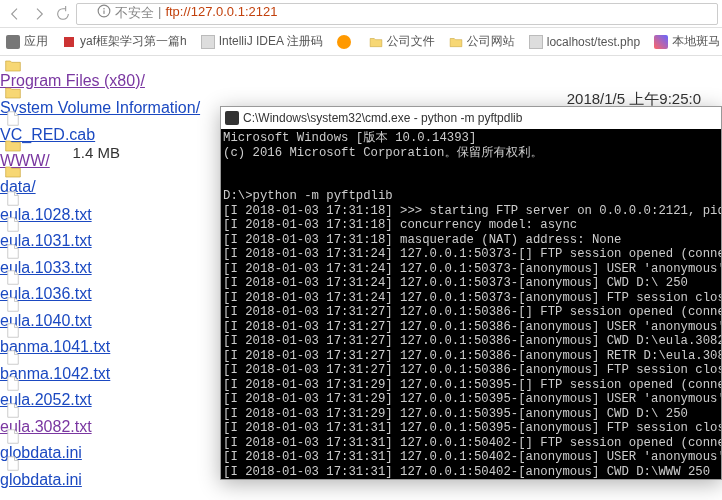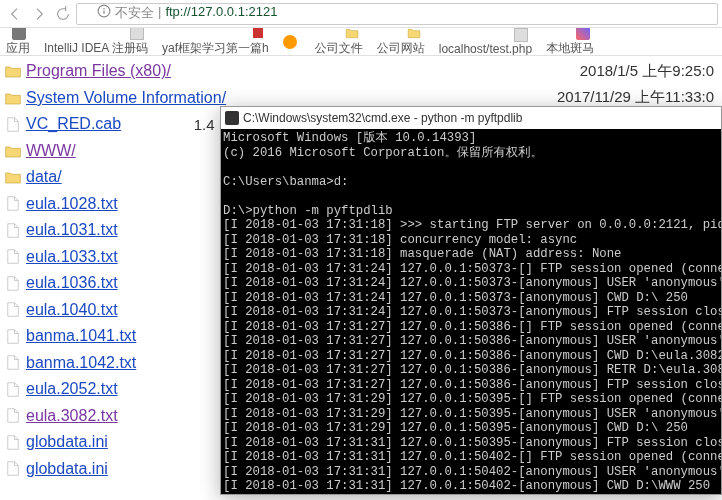--- a/index.html
+++ b/index.html
@@ -4,42 +4,42 @@
 <style>
 * { margin: 0; padding: 0; box-sizing: border-box; }
 body { font-family: Arial, sans-serif; font-size: 13px; width: 722px; height: 500px; overflow: hidden; background: #fff; position: relative; }
 
 .toolbar { height: 28px; background: #fff; border-bottom: 1px solid #e0e0e0; display: flex; align-items: center; padding: 0 4px; }
 .toolbar .nav-icon { width: 22px; height: 22px; display: flex; align-items: center; justify-content: center; color: #888; margin-right: 2px; }
 .toolbar .nav-icon svg { width: 16px; height: 16px; stroke: #999; fill: none; stroke-width: 1.6; }
 .addr-bar { flex: 1; height: 22px; border: 1px solid #ccc; border-radius: 2px; display: flex; padding: 0 20px; }
 .addr-bar .info-icon { width: 14px; height: 14px; margin-right: 4px; }
 .addr-bar .warn { color: #888; font-size: 13px; margin-right: 4px; }
-.addr-bar .url { color: #14532d; font-size: 13px; }
+.addr-bar .url { color: #c2410c; font-size: 13px; }
 
 .bookmarks { height: 28px; border-bottom: 1px solid #e0e0e0; display: flex; align-items: center; padding: 0 6px; font-size: 12px; color: #555; white-space: nowrap; overflow: hidden; }
-.bm-item { display: flex; align-items: flex-end; margin-right: 14px; cursor: pointer; flex-direction: column; }
+.bm-item { display: flex; align-items: center; margin-right: 14px; cursor: pointer; }
 .bm-item .fav { width: 14px; height: 14px; margin-right: 4px; display: inline-block; }
 .bm-item .fav.apps { background: #777; border-radius: 2px; }
 .bm-item .fav.default { background: #ddd; border: 1px solid #bbb; }
 .bm-item .fav.red { background: #fff; position: relative; }
 .bm-item .fav.red::after { content: ""; position: absolute; width: 10px; height: 10px; top: 2px; left: 2px; background: #c33; }
 .bm-item .fav.orange { background: #f90; border-radius: 50%; }
 .bm-item .fav.horse { background: linear-gradient(45deg,#f66,#66f); border-radius: 2px; }
 
 .content { position: relative; height: 444px; }
 .dir-list { padding: 2px 0 0 0; }
-.dir-row { display: flex; align-items: center; height: 26.5px; }
+.dir-row { display: flex; height: 26.5px; flex-direction: column; }
 .dir-row .file-icon { width: 26px; display: flex; align-items: center; justify-content: center; }
 .dir-row .file-icon.folder svg { width: 16px; height: 14px; }
 .dir-row .file-icon.file svg { width: 12px; height: 15px; }
 .dir-row .name { color: #1b49c1; font-size: 16px; text-decoration: underline; flex: 0 1 auto; white-space: nowrap; }
 .dir-row .name.visited { color: #7a37a1; }
 .dir-row .size { width: 120px; text-align: right; color: #333; font-size: 15px; }
-.dir-row .date { flex: 1; text-align: right; color: #333; font-size: 15px; padding-right: 8px; white-space: nowrap; }
+.dir-row .date { flex: 1; text-align: right; color: #333; font-size: 15px; padding-right: 21px; white-space: nowrap; }
 
 .cmd-window { position: absolute; left: 220px; top: 50px; width: 502px; background: #fff; border: 1px solid #999; box-shadow: 0 4px 20px rgba(0,0,0,0.3); }
 .cmd-title { height: 22px; background: #fff; display: flex; align-items: center; padding: 0 4px; font-size: 12px; color: #333; }
 .cmd-title .cmd-icon { width: 14px; height: 14px; margin-right: 4px; background: #333; border-radius: 2px; }
 .cmd-body { background: #000; color: #ccc; font-family: Consolas, 'Courier New', monospace; font-size: 12.3px; line-height: 14.5px; padding: 2px 2px 0 2px; white-space: nowrap; overflow: hidden; }
 .cmd-body .line { display: block; }
 </style>
 </head>
 <body>
 
@@ -70,26 +70,26 @@
     <span class="url">ftp://127.0.0.1:2121</span>
   </div>
 </div>
 
 <div class="bookmarks" id="bookmarks">
     <div class="bm-item">
       <span class="fav apps"></span>
       <span>应用</span>
     </div>
     <div class="bm-item">
+      <span class="fav red"></span>
+      <span>yaf框架学习第一篇h</span>
+    </div>
+    <div class="bm-item">
       <span class="fav default"></span>
       <span>IntelliJ IDEA 注册码</span>
-    </div>
-    <div class="bm-item">
-      <span class="fav red"></span>
-      <span>yaf框架学习第一篇h</span>
     </div>
     <div class="bm-item">
       <span class="fav orange"></span>
       <span></span>
     </div>
     <div class="bm-item">
       <span class="fav" style="background: none;"><svg viewBox="0 0 24 24" width="14" height="14">
           <path d="M2 6 L9 6 L11 8 L22 8 L22 20 L2 20 Z" fill="#f7d774" stroke="#caa63e"></path>
         </svg></span>
       <span>公司文件</span>
@@ -260,21 +260,20 @@
 
   <div class="cmd-window">
     <div class="cmd-title">
       <span class="cmd-icon"></span>
       <span>C:\Windows\system32\cmd.exe - python  -m pyftpdlib</span>
     </div>
     <div class="cmd-body" id="cmdbody">
         <span class="line">Microsoft Windows [版本 10.0.14393]</span>
         <span class="line">(c) 2016 Microsoft Corporation。保留所有权利。</span>
         <span class="line">&nbsp;</span>
-        <span class="line">C:\Users\banma&gt;d:</span>
         <span class="line">&nbsp;</span>
         <span class="line">D:\&gt;python -m pyftpdlib</span>
         <span class="line">[I 2018-01-03 17:31:18]  &gt;&gt;&gt; starting FTP server on 0.0.0.0:2121, pid=34</span>
         <span class="line">[I 2018-01-03 17:31:18]  concurrency model: async</span>
         <span class="line">[I 2018-01-03 17:31:18]  masquerade (NAT) address: None</span>
         <span class="line">[I 2018-01-03 17:31:24]  127.0.0.1:50373-[] FTP session opened (connect)</span>
         <span class="line">[I 2018-01-03 17:31:24]  127.0.0.1:50373-[anonymous] USER 'anonymous' lo</span>
         <span class="line">[I 2018-01-03 17:31:24]  127.0.0.1:50373-[anonymous] CWD D:\ 250</span>
         <span class="line">[I 2018-01-03 17:31:24]  127.0.0.1:50373-[anonymous] FTP session closed </span>
         <span class="line">[I 2018-01-03 17:31:27]  127.0.0.1:50386-[] FTP session opened (connect)</span>

